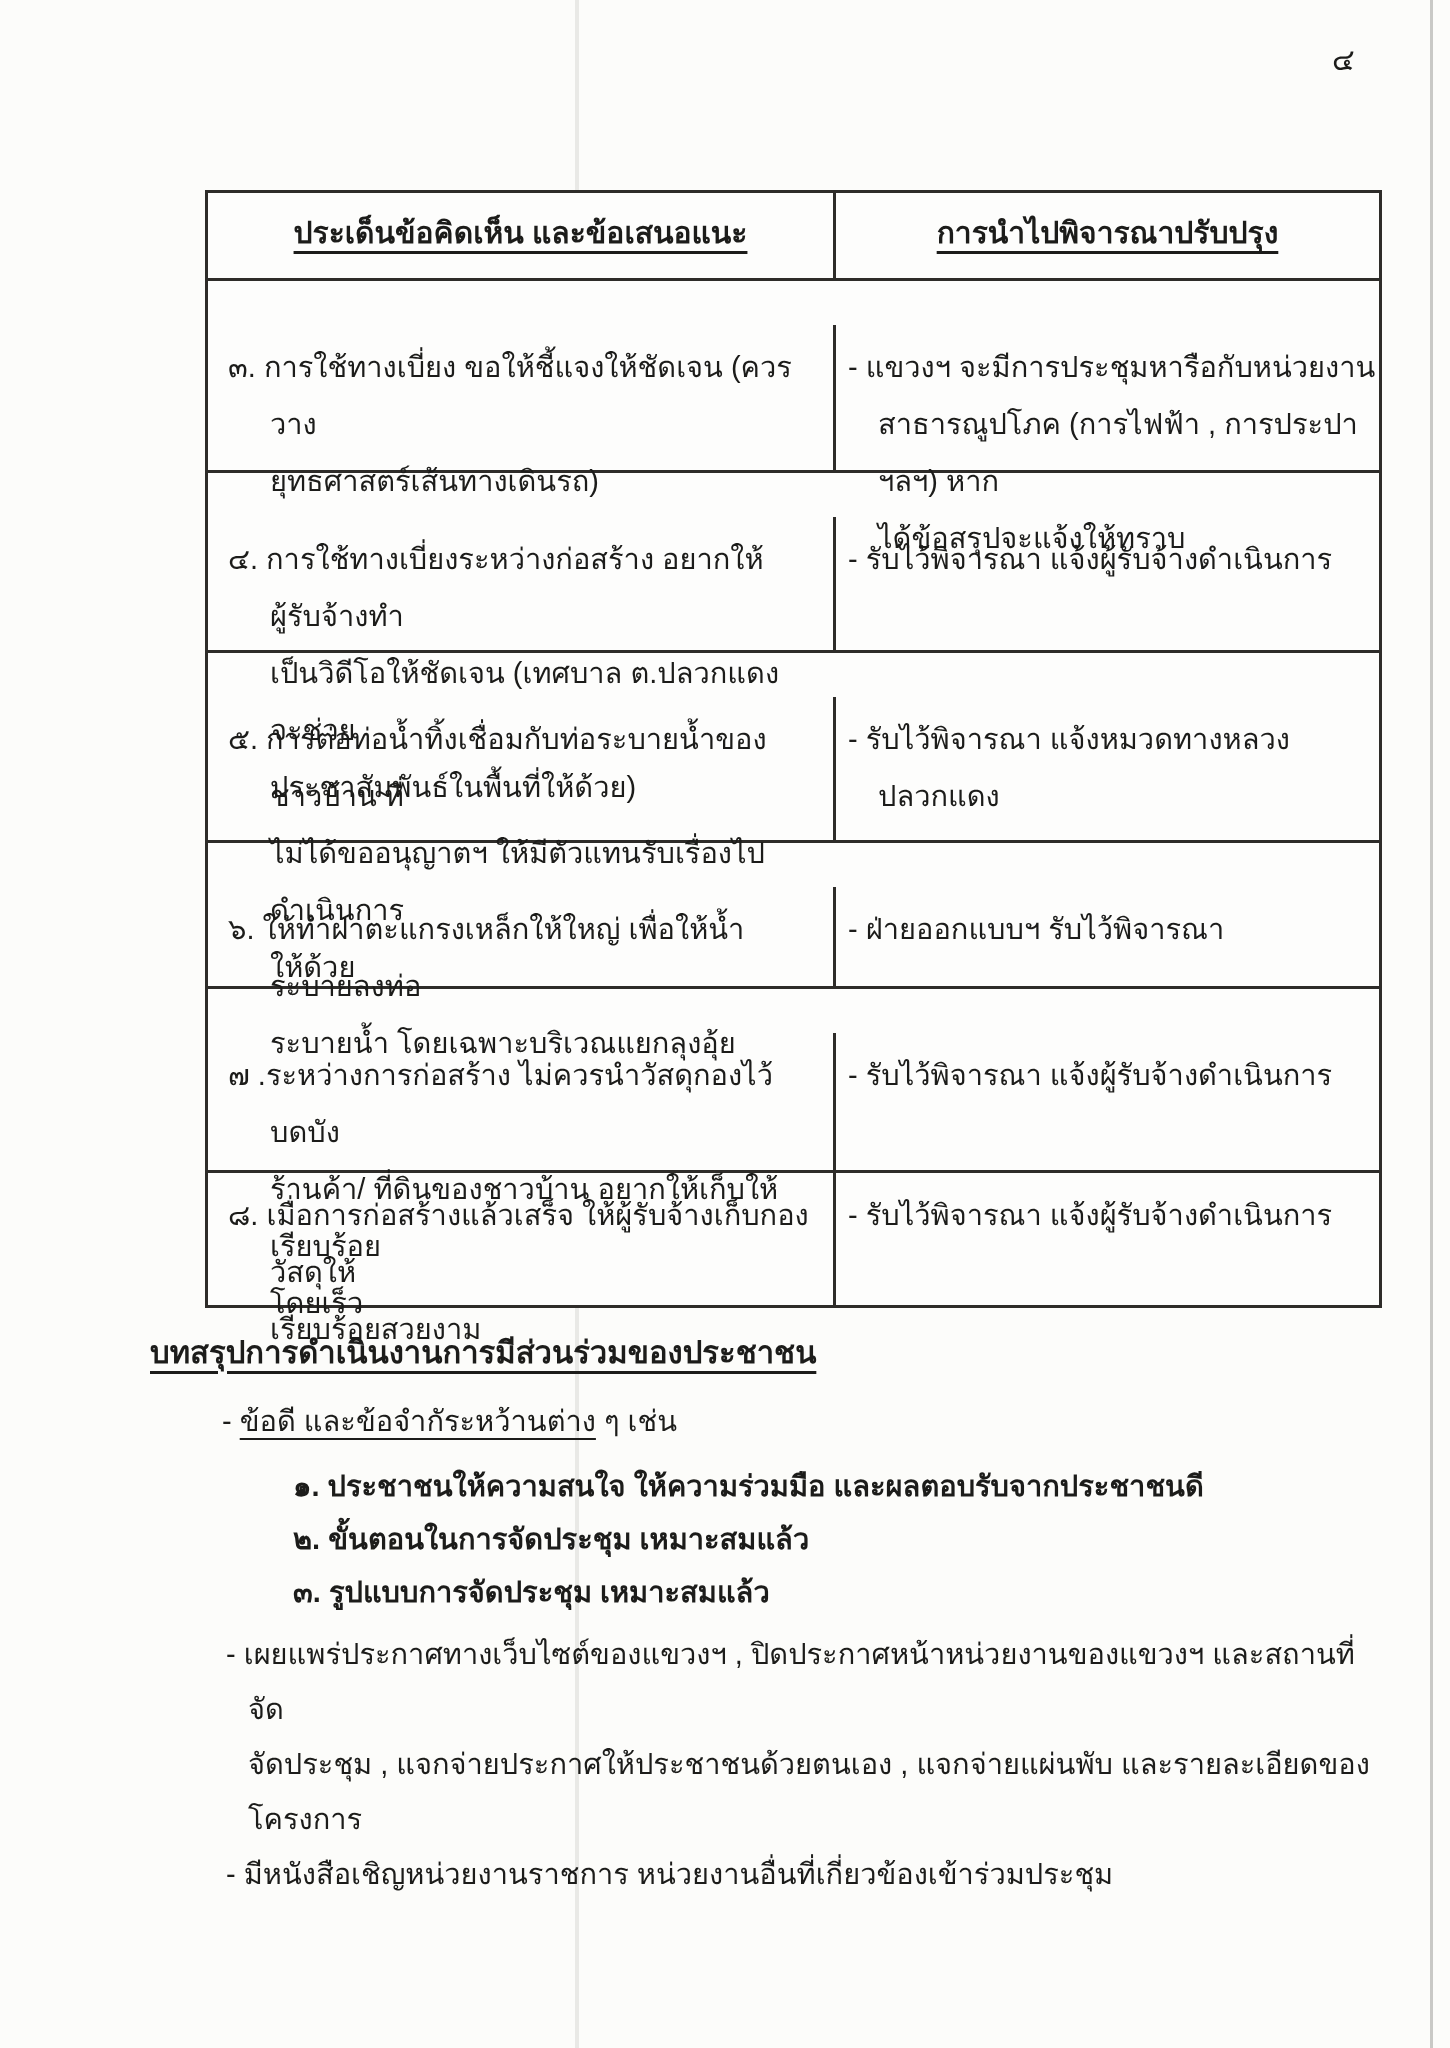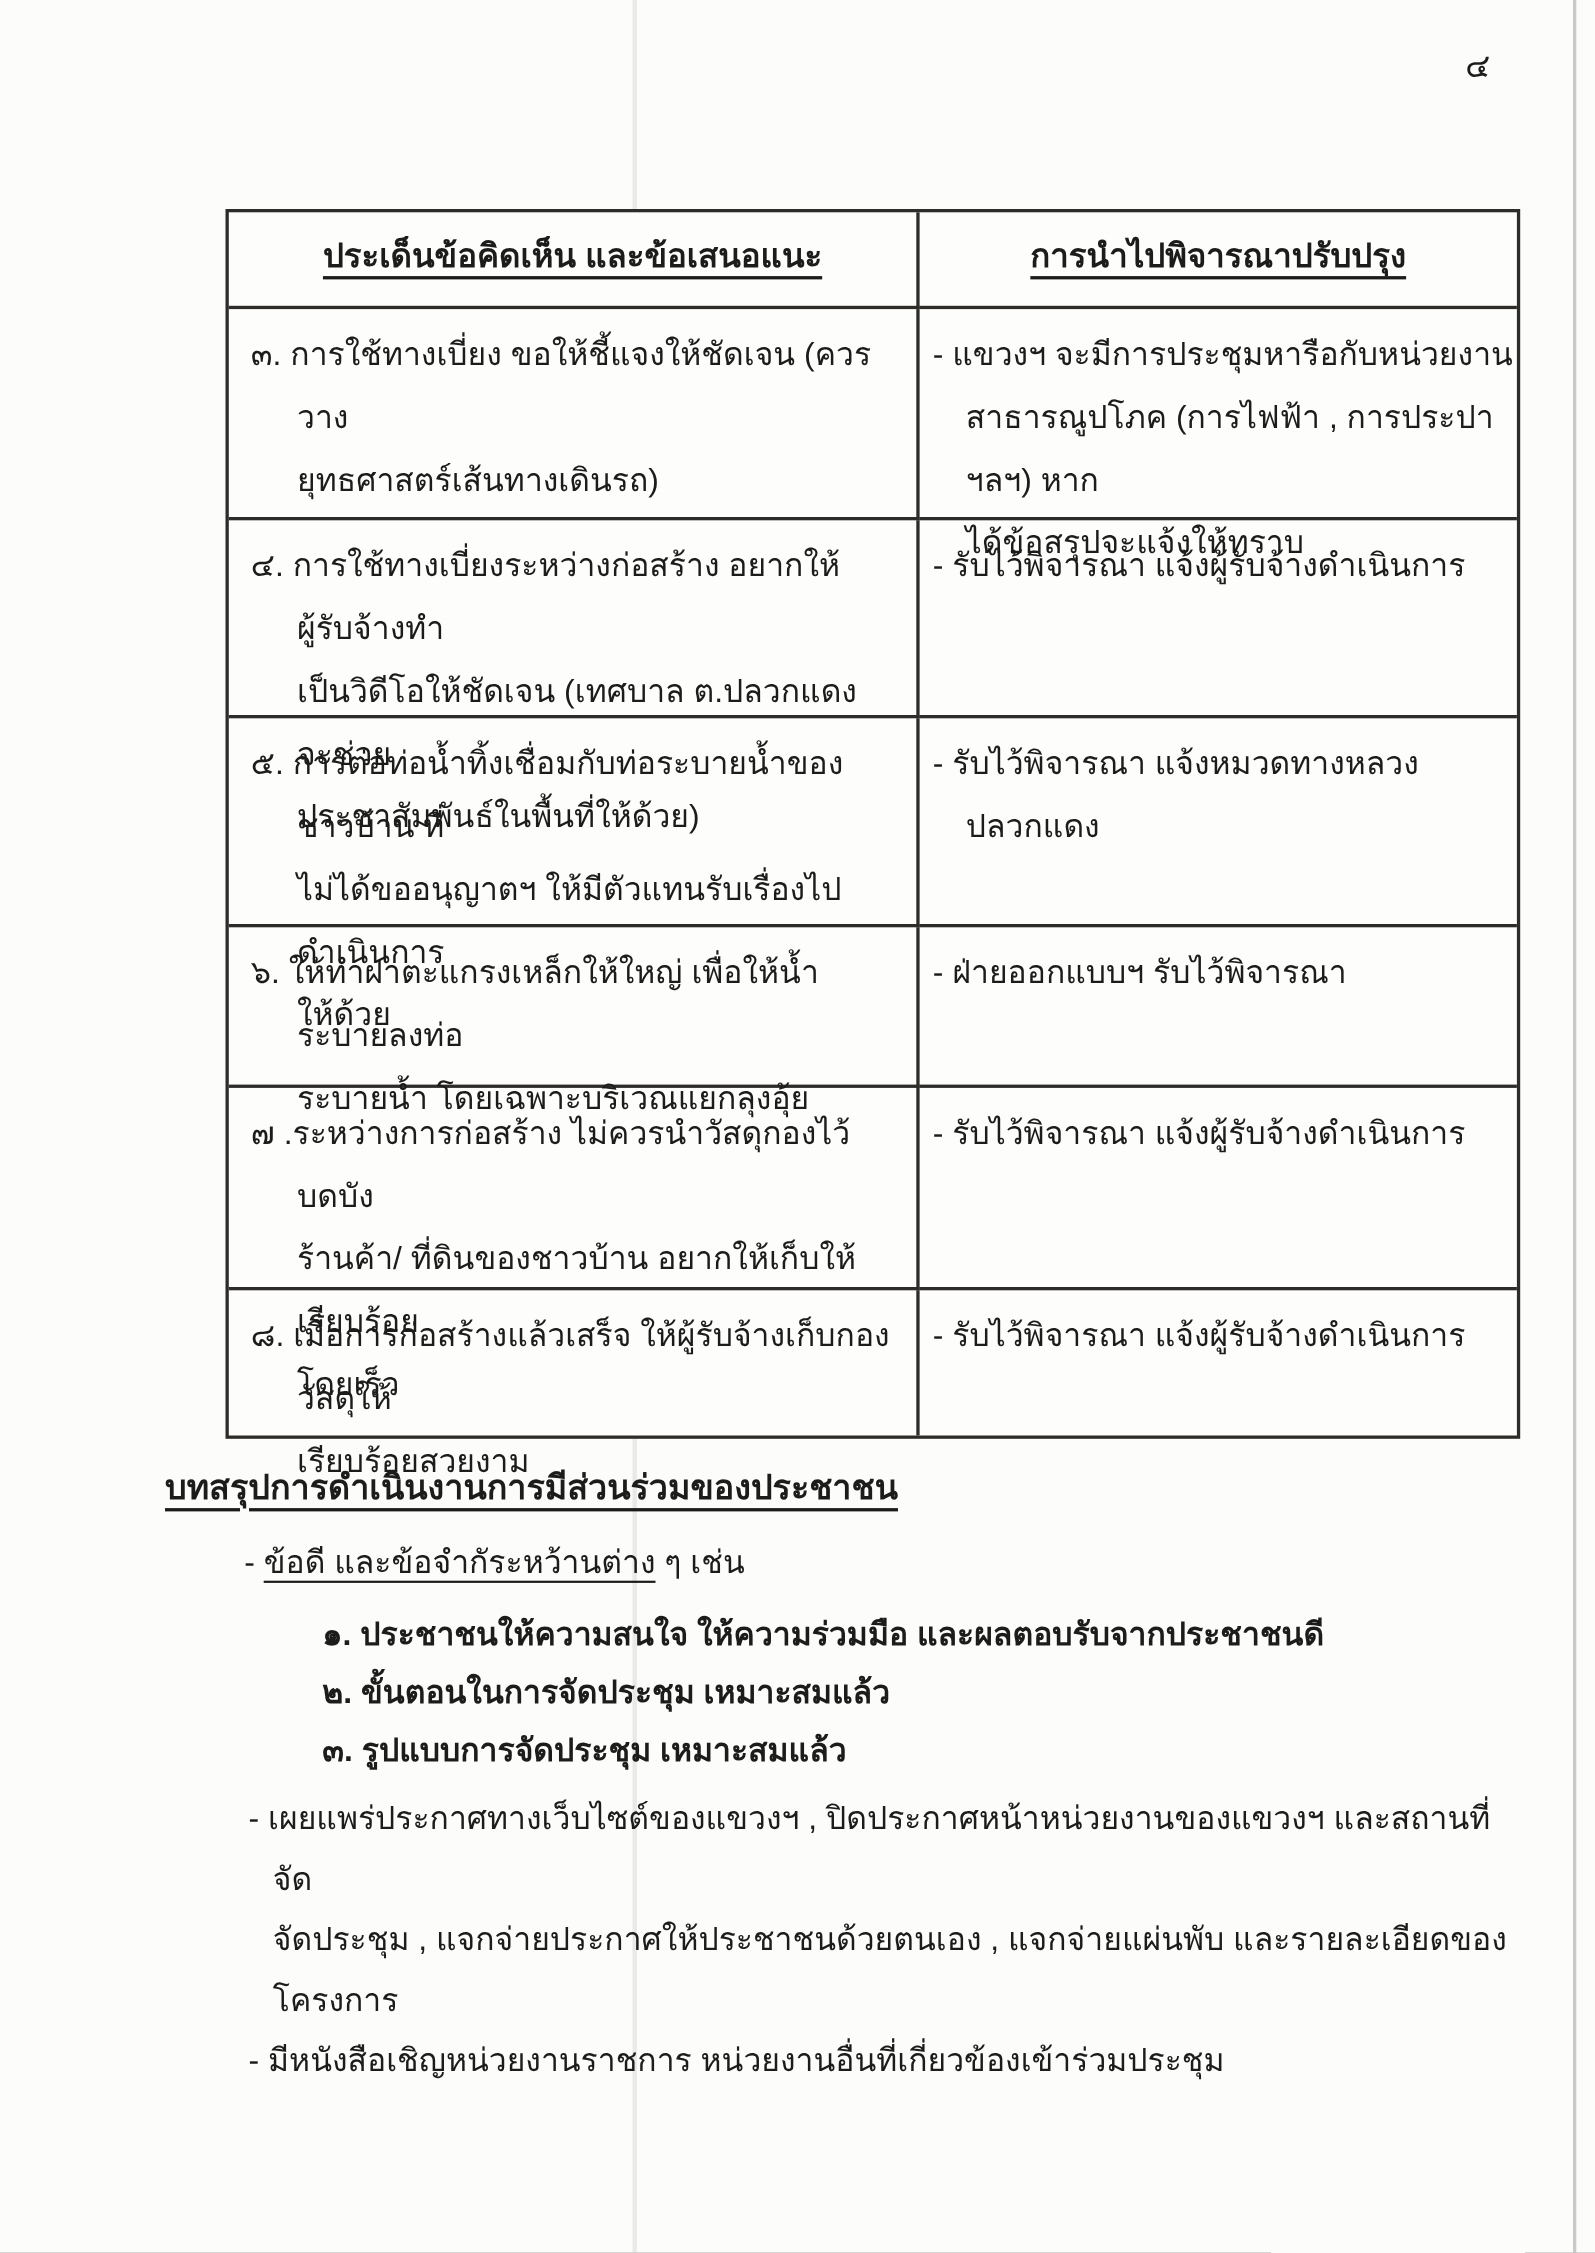--- a/index.html
+++ b/index.html
@@ -54,21 +54,21 @@
   .cell {
     font-size: 29px;
     line-height: 57px;
     padding-top: 14px;
     padding-bottom: 4px;
     white-space: pre-line;
     box-sizing: border-box;
   }
   .cell-issue  { padding-left: 62px; padding-right: 22px; text-indent: -42px; }
   .cell-action { padding-left: 42px; text-indent: -30px; }
-  .rb { border-bottom: 3px solid #2e2c29; }
+  .rb { border-bottom: 3px solid #2e2c29; margin-top: 44px; }
   
   .summary {
     position: absolute; left: 150px; top: 1327px; width: 1230px;
     font-size: 29px;
   }
   .summary-heading {
     font-size: 31px; font-weight: bold; margin: 0 0 26px 0;
     text-decoration: underline;
     text-decoration-thickness: 2.5px;
     text-underline-offset: 8px;

